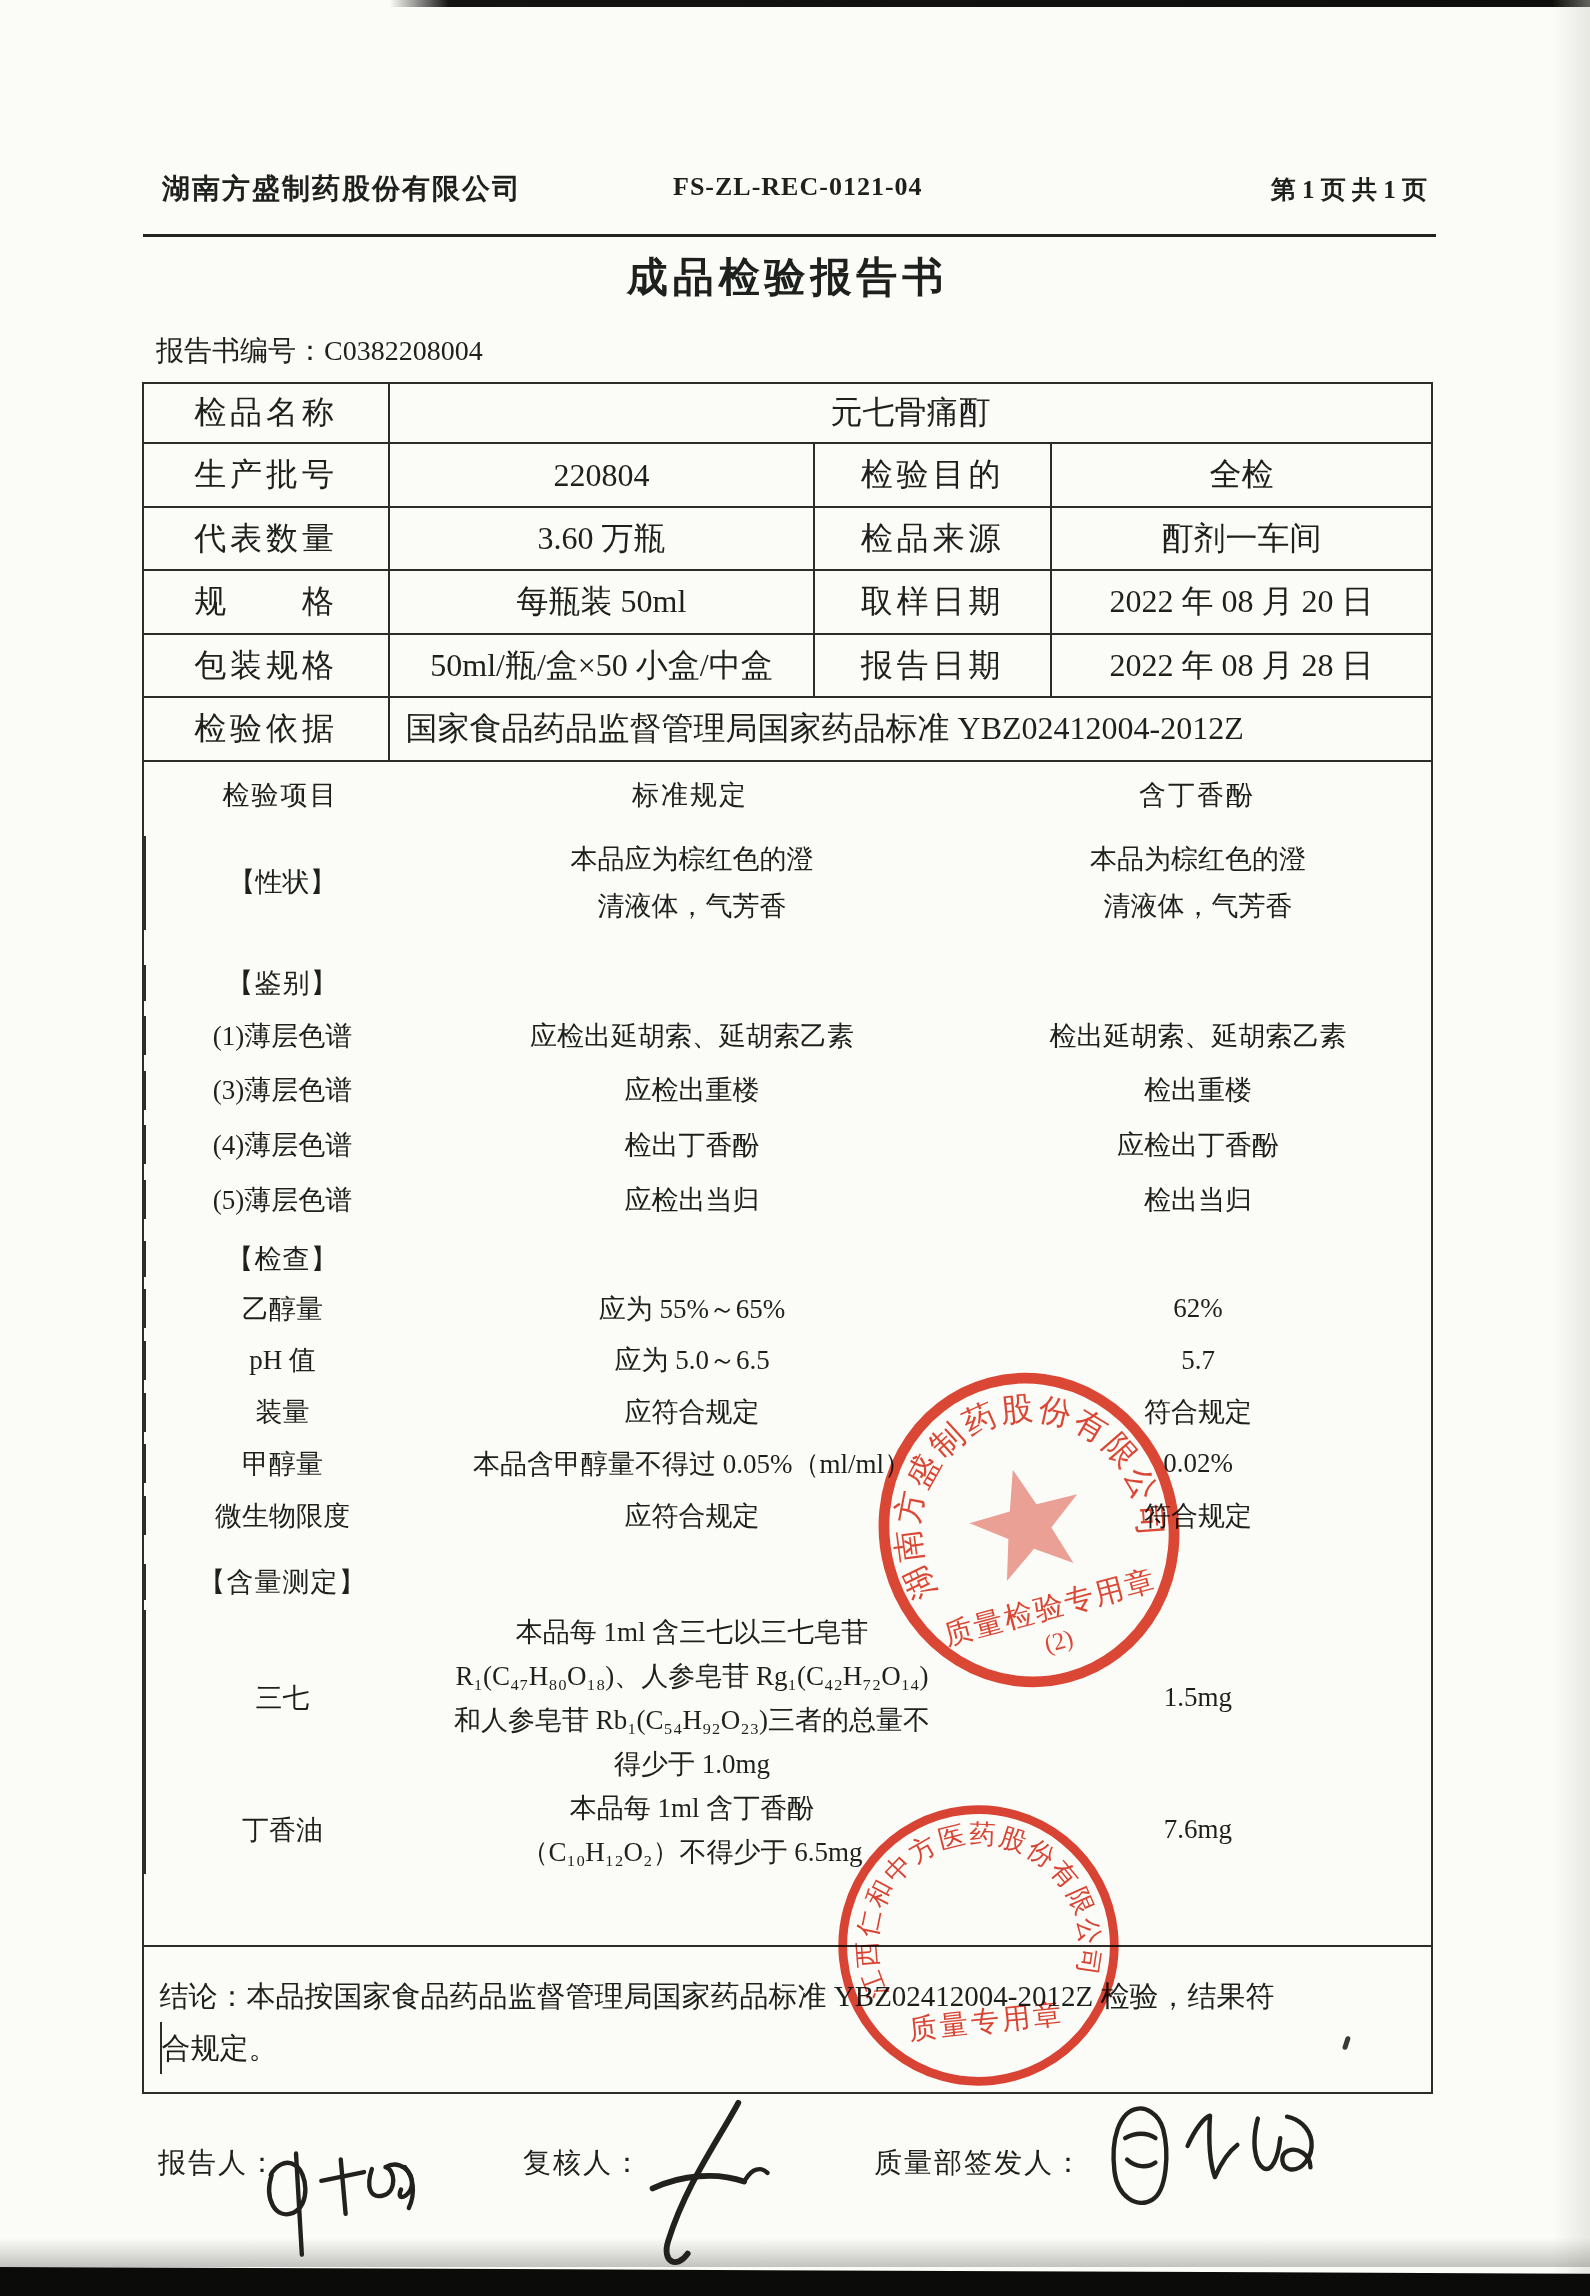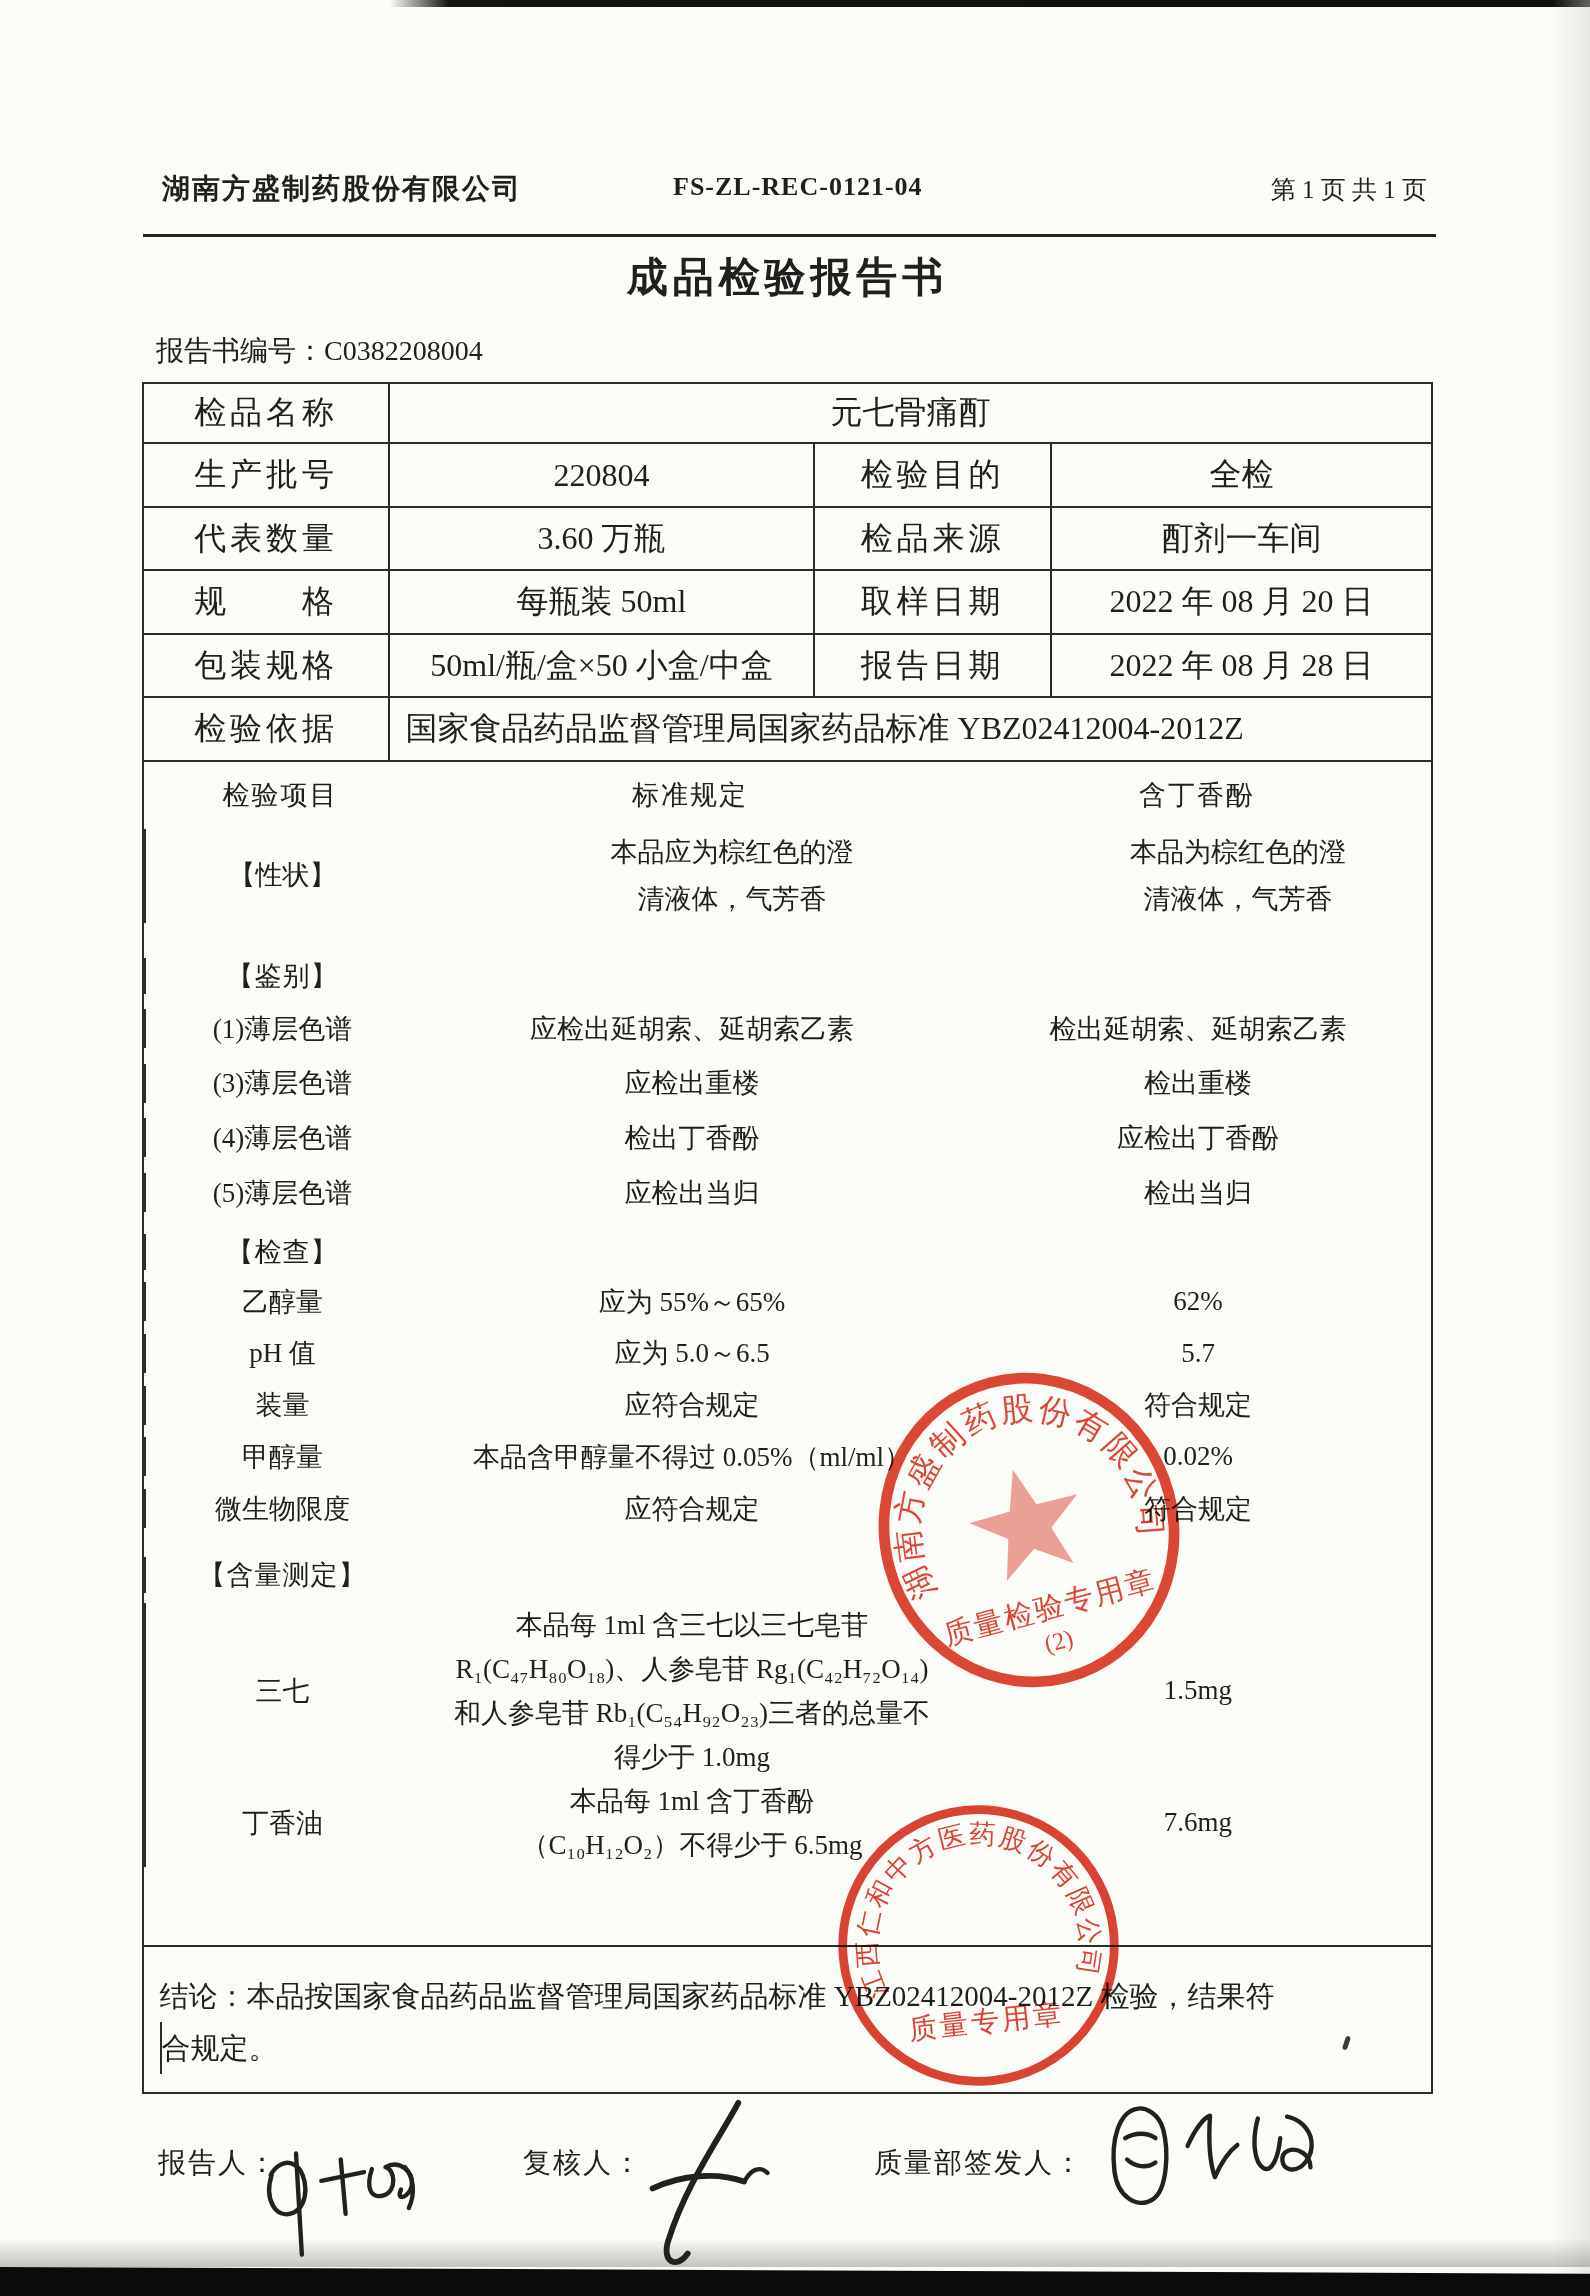--- a/index.html
+++ b/index.html
@@ -17,21 +17,21 @@
     background:linear-gradient(to right, rgba(205,205,198,0), rgba(208,208,200,.45));}
   .bottom-fade{position:absolute;left:0;top:2238px;width:100%;height:29px;
     background:linear-gradient(to bottom, rgba(90,90,84,0), rgba(90,90,84,.35));}
   .bottom-band{position:absolute;left:0;top:2261px;width:100%;height:36px;background:#0b0b0a;
     clip-path:polygon(0 5.9px,100% 12.7px,100% 100%,0 100%);}
   .speck{position:absolute;left:1344px;top:2036px;width:4.9px;height:13.7px;background:#3a3a36;
     border-radius:2.9px;transform:rotate(18deg);}
   
   .hdr-company{position:absolute;left:162px;top:170px;font-size:28px;letter-spacing:2px;font-weight:bold;}
   .hdr-code{position:absolute;left:673px;top:172px;font-size:26px;letter-spacing:1px;font-weight:bold;}
-  .hdr-page{position:absolute;right:164px;top:173px;font-size:25px;}
+  .hdr-page{position:absolute;right:164px;top:173px;font-size:25px;font-weight:bold;}
   .hdr-rule{position:absolute;left:143px;top:234px;width:1293px;height:2.9px;background:#21231f;}
   .doc-title{position:absolute;left:142px;top:250px;width:1291px;text-align:center;
     font-size:41px;font-weight:bold;letter-spacing:4.9px;}
   .report-no{position:absolute;left:156px;top:332px;font-size:28px;}
   
   .tbl{position:absolute;left:142px;top:382px;width:1291px;height:1712px;
     border:2.9px solid #2d2d28;box-sizing:border-box;display:flex;flex-direction:column;}
   .trow{display:grid;border-bottom:2px solid #2d2d28;box-sizing:border-box;flex:none;}
   .trow.last{border-bottom:none;flex:1;}
   .trow > div + div{border-left:2px solid #2d2d28;}
@@ -41,21 +41,21 @@
   .r1{grid-template-columns:244px 1fr;height:60px;}
   .r4c{grid-template-columns:244px 425px 237px 1fr;}
   .h66{height:64px;} .h65{height:63px;}
   .rbig{display:block;height:1185px;padding:0;overflow:hidden;}
   
   .rrow{display:grid;grid-template-columns:273px 546px 1fr;}
   .rc{display:flex;align-items:center;justify-content:center;font-size:27px;text-align:center;}
   .rc.lines{white-space:pre-line;line-height:45px;}
   .rr-head .rc{height:43px;font-size:27px;letter-spacing:2px;}
   .rr-head{margin-top:11.7px;}
-  .rr-xz{margin-top:12px;gap:40px;}
+  .rr-xz{margin-top:19px;}
   .rr-xz .rc{line-height:47px;}
   .sec .rc{justify-content:center;font-weight:normal;letter-spacing:1px;}
   .li .rc{height:39px;}
   .mt36{margin-top:35px;} .mt30{margin-top:29px;gap:35px;} .mt22{margin-top:21.5px;}
   .mt16{margin-top:15.6px;} .mt13{margin-top:12.7px;} .mt10{margin-top:9.8px;} .mt0{margin-top:0;}
   .rr-hl .rc.lines{line-height:44px;}
   
   .concl{display:block;padding:23.4px 13.7px 0 15.6px;font-size:29px;line-height:52px;}
   .concl div{white-space:nowrap;}
   

